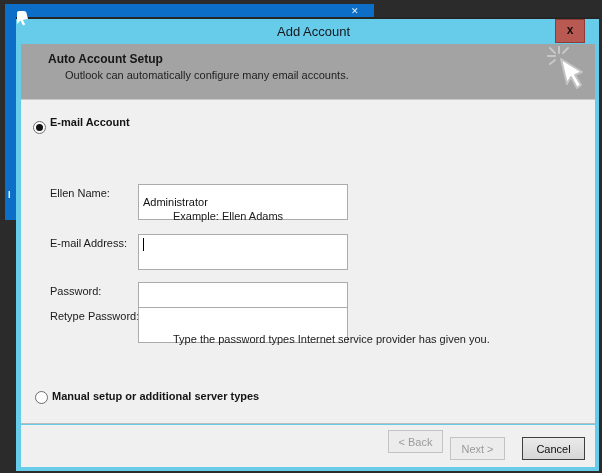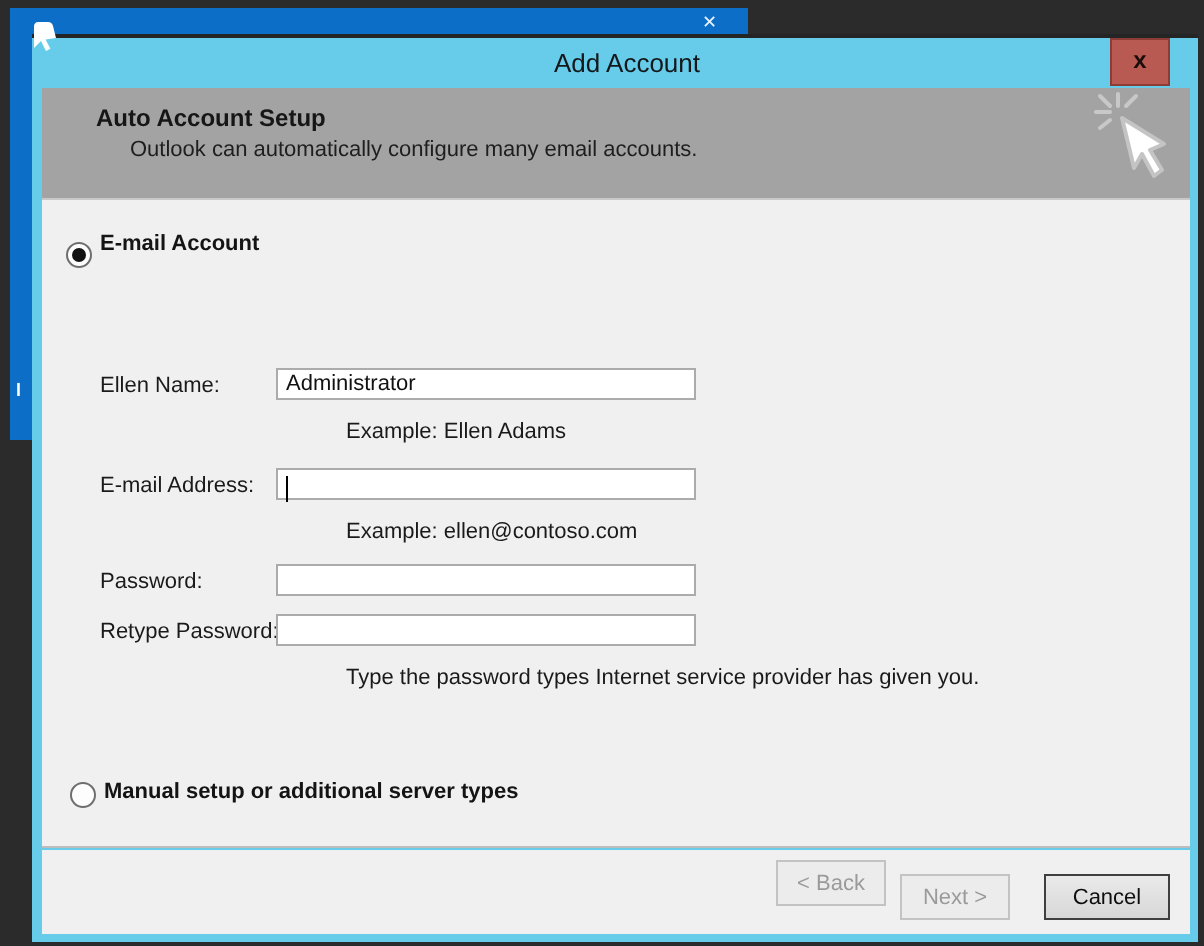--- a/index.html
+++ b/index.html
@@ -41,21 +41,21 @@
   
   .radio { position:absolute; width:13px; height:13px; border-radius:50%; background:#FDFDFD;
            border:1px solid #6E6E6E; box-sizing:border-box; cursor:pointer; }
   .radio.sel::after { content:""; position:absolute; left:2px; top:2px; width:7px; height:7px;
            border-radius:50%; background:#121212; }
   .radio-label { position:absolute; font-size:11px; font-weight:bold; color:#141414; cursor:pointer; }
   
   .flabel { position:absolute; font-size:11px; color:#1A1A1A; }
   .fhint  { position:absolute; font-size:11px; color:#1A1A1A;padding-left:24px; }
   .tbox {
-    position:absolute; width:210px; height:16px; box-sizing:border-box;
+    position:absolute; width:210px; height:36px; box-sizing:border-box;
     border:1px solid #ABABAB; background:#FFFFFF; font-family:inherit;
     font-size:11px; color:#111; padding:0 4px; outline:none;
   }
   .caret { position:absolute; width:1px; height:13px; background:#000; }
   
   .btn { position:absolute; width:55px; height:23px; box-sizing:border-box;
          font-family:inherit; font-size:11px; cursor:pointer; }
   .btn.dis { background:#ECECEC; border:1px solid #C3C3C3; color:#9A9A9A; }
   .btn.def { background:linear-gradient(#EAEAEA,#D7D7D7); border:1px solid #3F3F3F; color:#0E0E0E; width:63px; }
   .cursor-blob { position:absolute; left:17px; top:11px; z-index:5; }
@@ -105,21 +105,20 @@
       <div class="radio sel" style="left:12px; top:21px;"></div>
       <span class="radio-label" style="left:29px; top:16px;">E-mail Account</span>
 
       <span class="flabel" style="left:29px; top:87px;">Ellen Name:</span>
       <input class="tbox" style="left: 117px; top: 84px;" type="text" value="Administrator">
       <span class="fhint" style="left:128px; top:110px;">Example: Ellen Adams</span>
 
       <span class="flabel" style="left:29px; top:137px;">E-mail Address:</span>
       <input class="tbox" style="left: 117px; top: 134px;" type="text" value="">
       <div class="caret" style="left:122px; top:138px;"></div>
-      <span class="fhint" style="left:128px; top:160px;">Example: ellen@contoso.com</span>
 
       <span class="flabel" style="left:29px; top:185px;">Password:</span>
       <input class="tbox" style="left: 117px; top: 182px;" type="password" value="">
 
       <span class="flabel" style="left:29px; top:210px;">Retype Password:</span>
       <input class="tbox" style="left: 117px; top: 207px;" type="password" value="">
 
       <span class="fhint" style="left:128px; top:233px;">Type the password types Internet service provider has given you.</span>
 
       <div class="radio" style="left:14px; top:291px;"></div>

